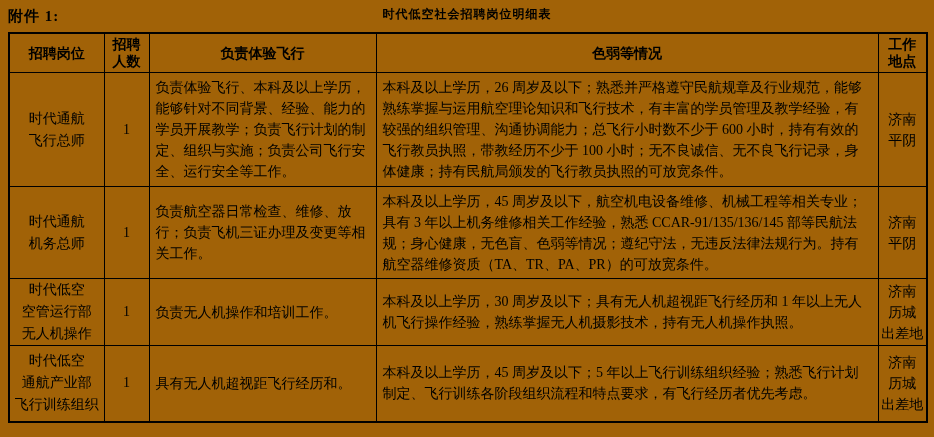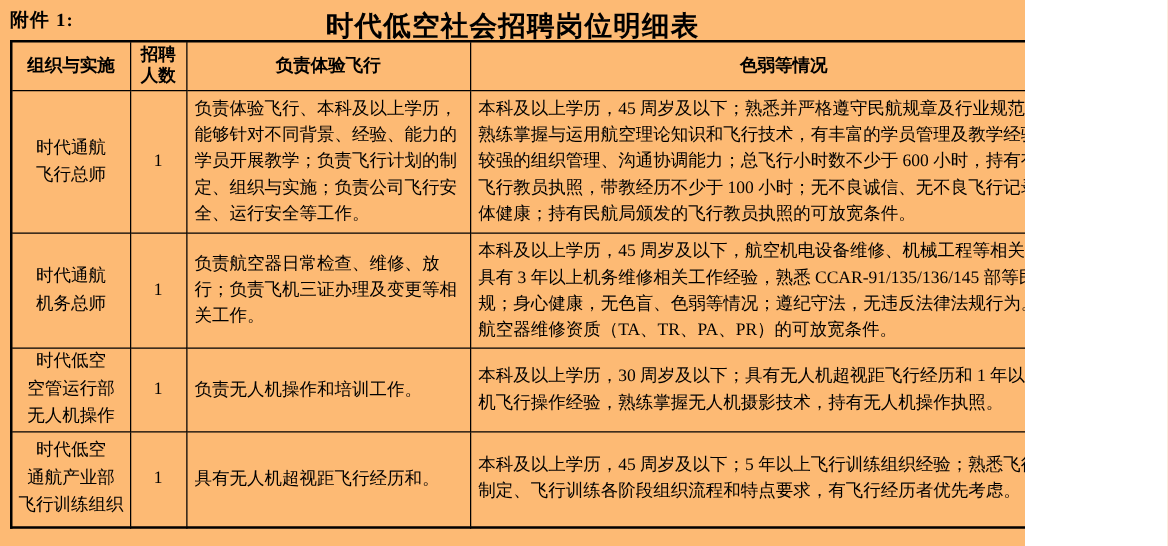--- a/index.html
+++ b/index.html
@@ -3,43 +3,43 @@
 <meta charset="utf-8">
 <style>
   html, body {
     margin: 0;
     padding: 0;
     background: #ffffff;
     font-family: "Liberation Serif", "DejaVu Serif", serif;
     color: #000000;
   }
   .doc {
-    width: 820px;
+    width: 934px;
     height: 437px;
-    background: #fdba74;
+    background: #a16207;
     position: relative;
     overflow: hidden;
   }
   .topbar {
     position: relative;
     height: 32px;
   }
   .attachment-label {
     position: absolute;
     left: 8px;
     top: 7px;
     font-size: 15px;
     font-weight: bold;
     letter-spacing: 1px;
   }
   .page-title {
     margin: 0;
     padding-top: 6px;
     text-align: center;
-    font-size: 22px;
+    font-size: 12px;
     font-weight: bold;
     letter-spacing: 1px;
   }
   table.job-table {
     border-collapse: collapse;
     table-layout: fixed;
     width: 918px;
     margin-left: 8px;
     border: 2px solid #000;
   }
@@ -95,36 +95,36 @@
   <table class="job-table">
     <colgroup>
       <col style="width:95px">
       <col style="width:45px">
       <col style="width:227px">
       <col style="width:502px">
       <col style="width:49px">
     </colgroup>
     <thead>
       <tr class="header-row">
-        <th>组织与实施</th>
+        <th>招聘岗位</th>
         <th>招聘
 人数</th>
         <th>负责体验飞行</th>
         <th>色弱等情况</th>
         <th>工作
 地点</th>
       </tr>
     </thead>
     <tbody>
       <tr class="r0">
         <td class="pos">时代通航
 飞行总师</td>
         <td class="cnt">1</td>
         <td class="duty">负责体验飞行、本科及以上学历，能够针对不同背景、经验、能力的学员开展教学；负责飞行计划的制定、组织与实施；负责公司飞行安全、运行安全等工作。</td>
-        <td class="cond">本科及以上学历，45 周岁及以下；熟悉并严格遵守民航规章及行业规范，能够熟练掌握与运用航空理论知识和飞行技术，有丰富的学员管理及教学经验，有较强的组织管理、沟通协调能力；总飞行小时数不少于 600 小时，持有有效的飞行教员执照，带教经历不少于 100 小时；无不良诚信、无不良飞行记录，身体健康；持有民航局颁发的飞行教员执照的可放宽条件。</td>
+        <td class="cond">本科及以上学历，26 周岁及以下；熟悉并严格遵守民航规章及行业规范，能够熟练掌握与运用航空理论知识和飞行技术，有丰富的学员管理及教学经验，有较强的组织管理、沟通协调能力；总飞行小时数不少于 600 小时，持有有效的飞行教员执照，带教经历不少于 100 小时；无不良诚信、无不良飞行记录，身体健康；持有民航局颁发的飞行教员执照的可放宽条件。</td>
         <td class="loc">济南
 平阴</td>
       </tr>
       <tr class="r1">
         <td class="pos">时代通航
 机务总师</td>
         <td class="cnt">1</td>
         <td class="duty">负责航空器日常检查、维修、放行；负责飞机三证办理及变更等相关工作。</td>
         <td class="cond">本科及以上学历，45 周岁及以下，航空机电设备维修、机械工程等相关专业；具有 3 年以上机务维修相关工作经验，熟悉 CCAR-91/135/136/145 部等民航法规；身心健康，无色盲、色弱等情况；遵纪守法，无违反法律法规行为。持有航空器维修资质（TA、TR、PA、PR）的可放宽条件。</td>
         <td class="loc">济南

